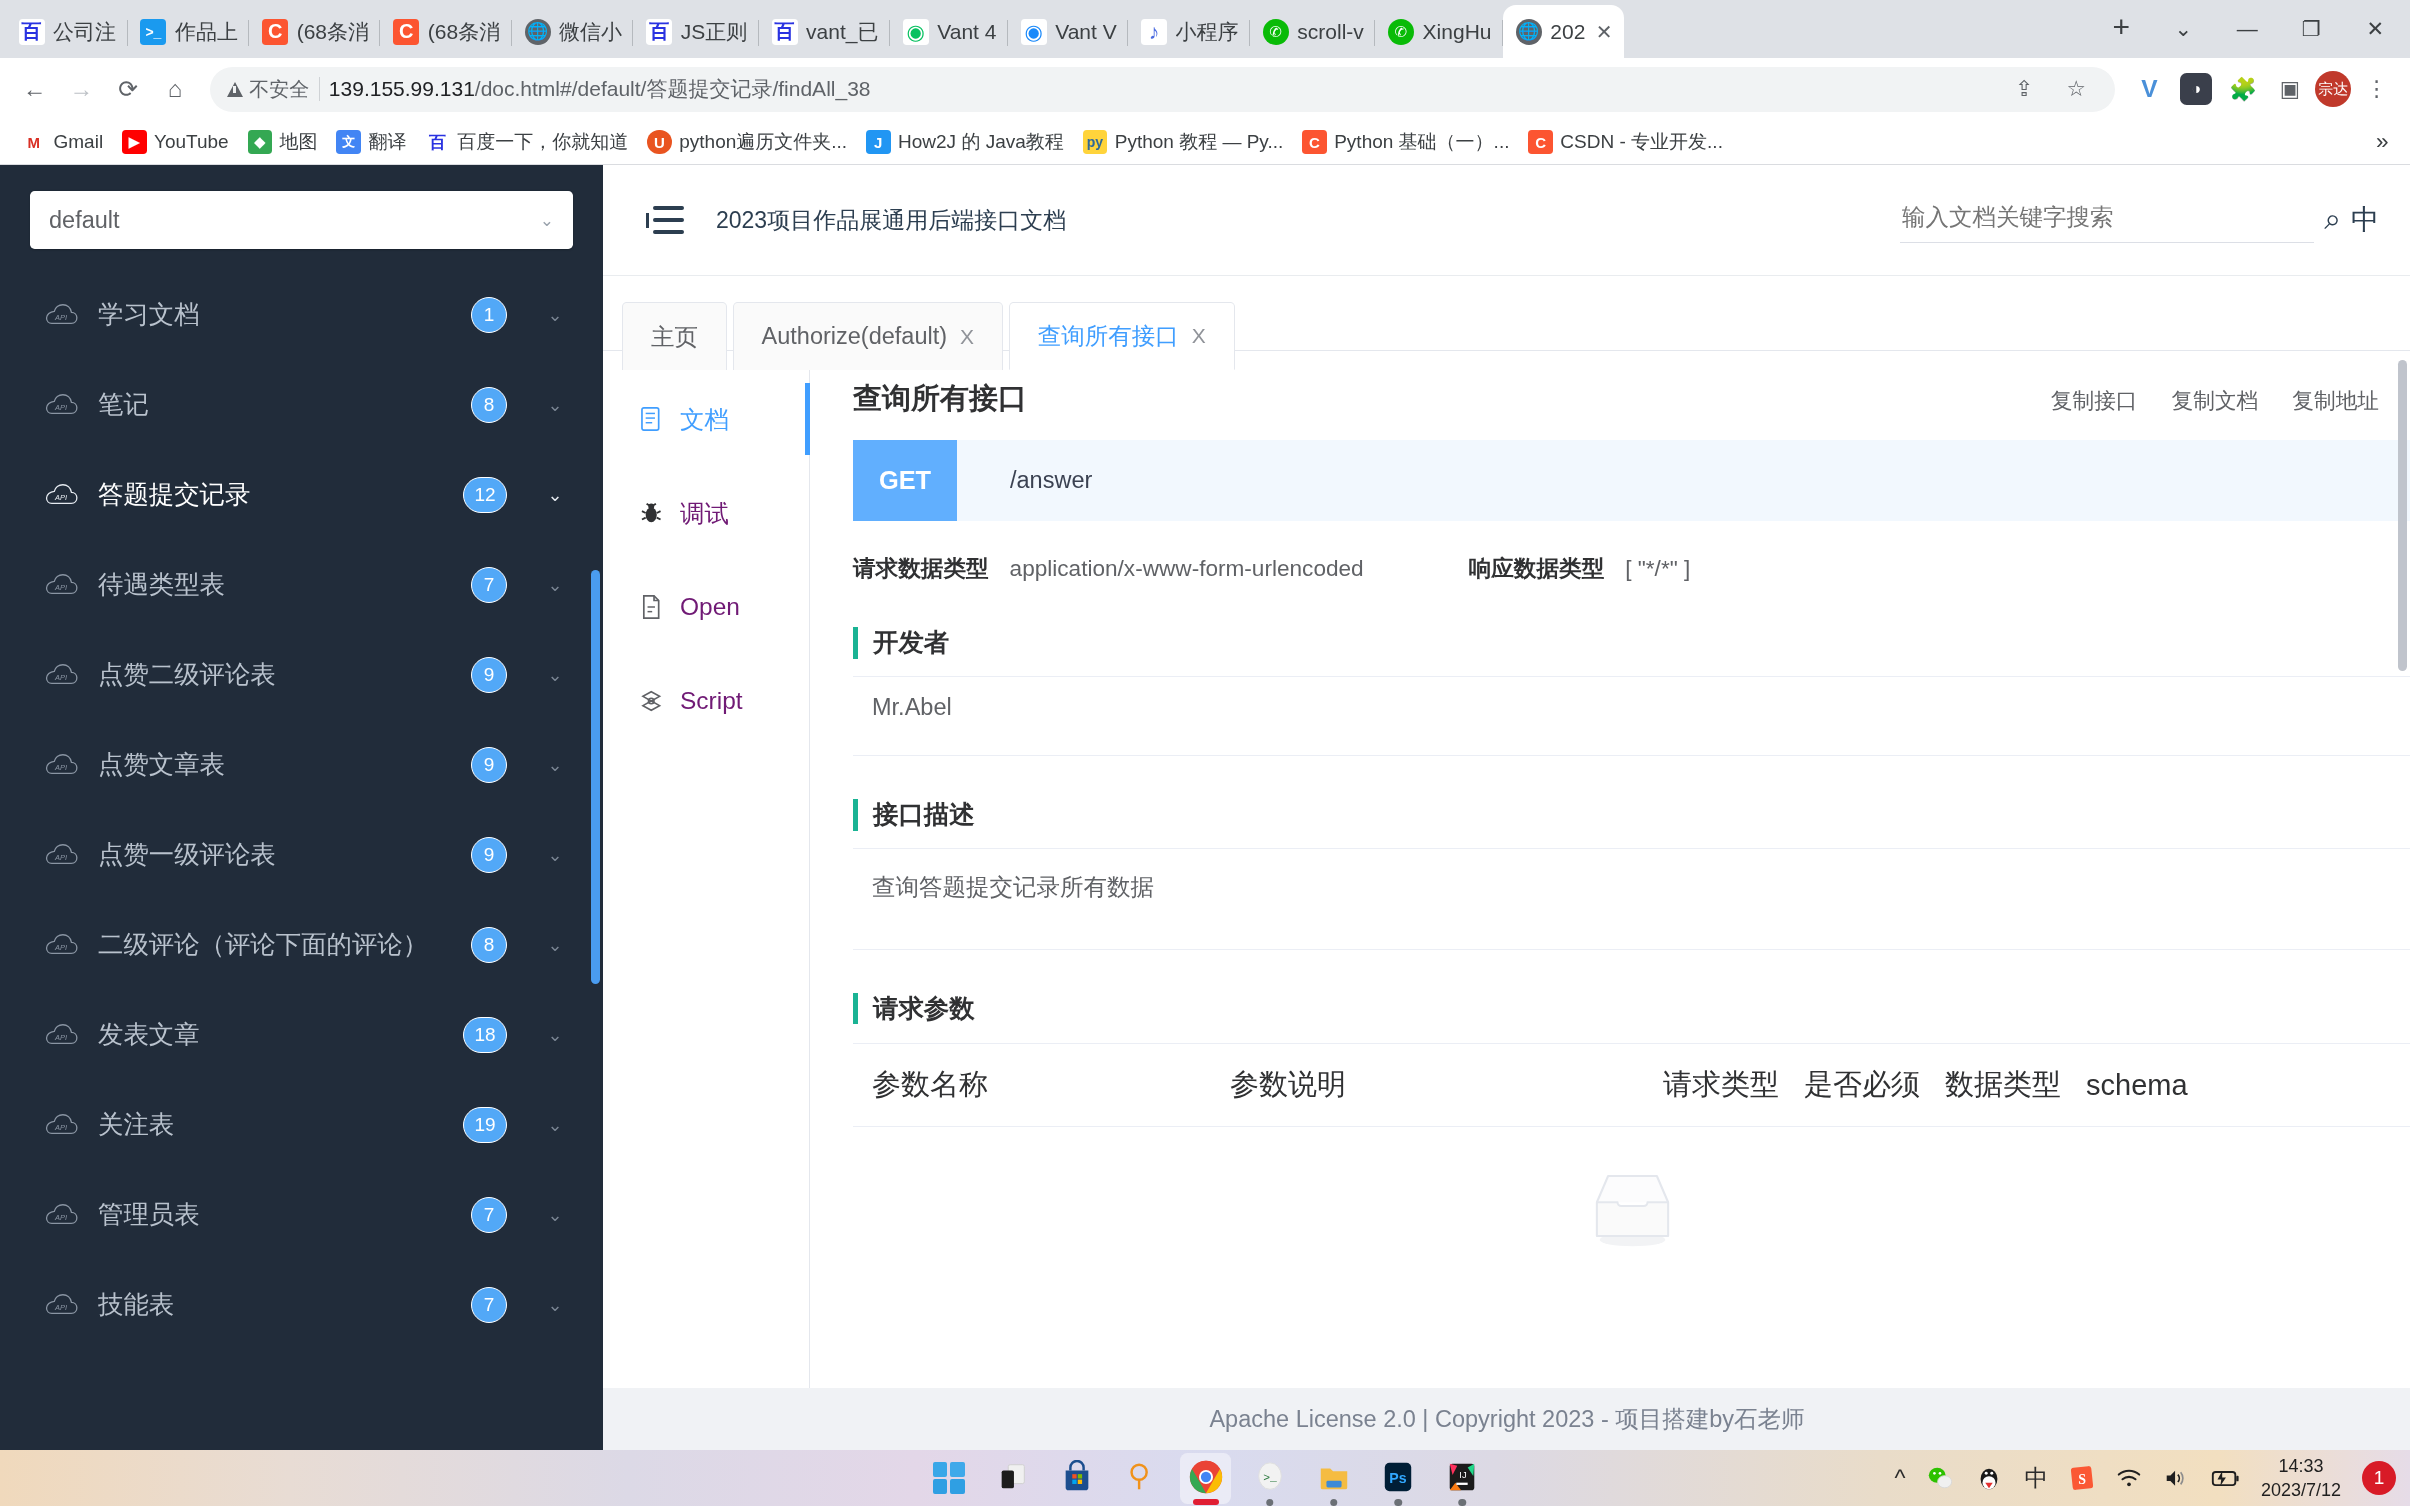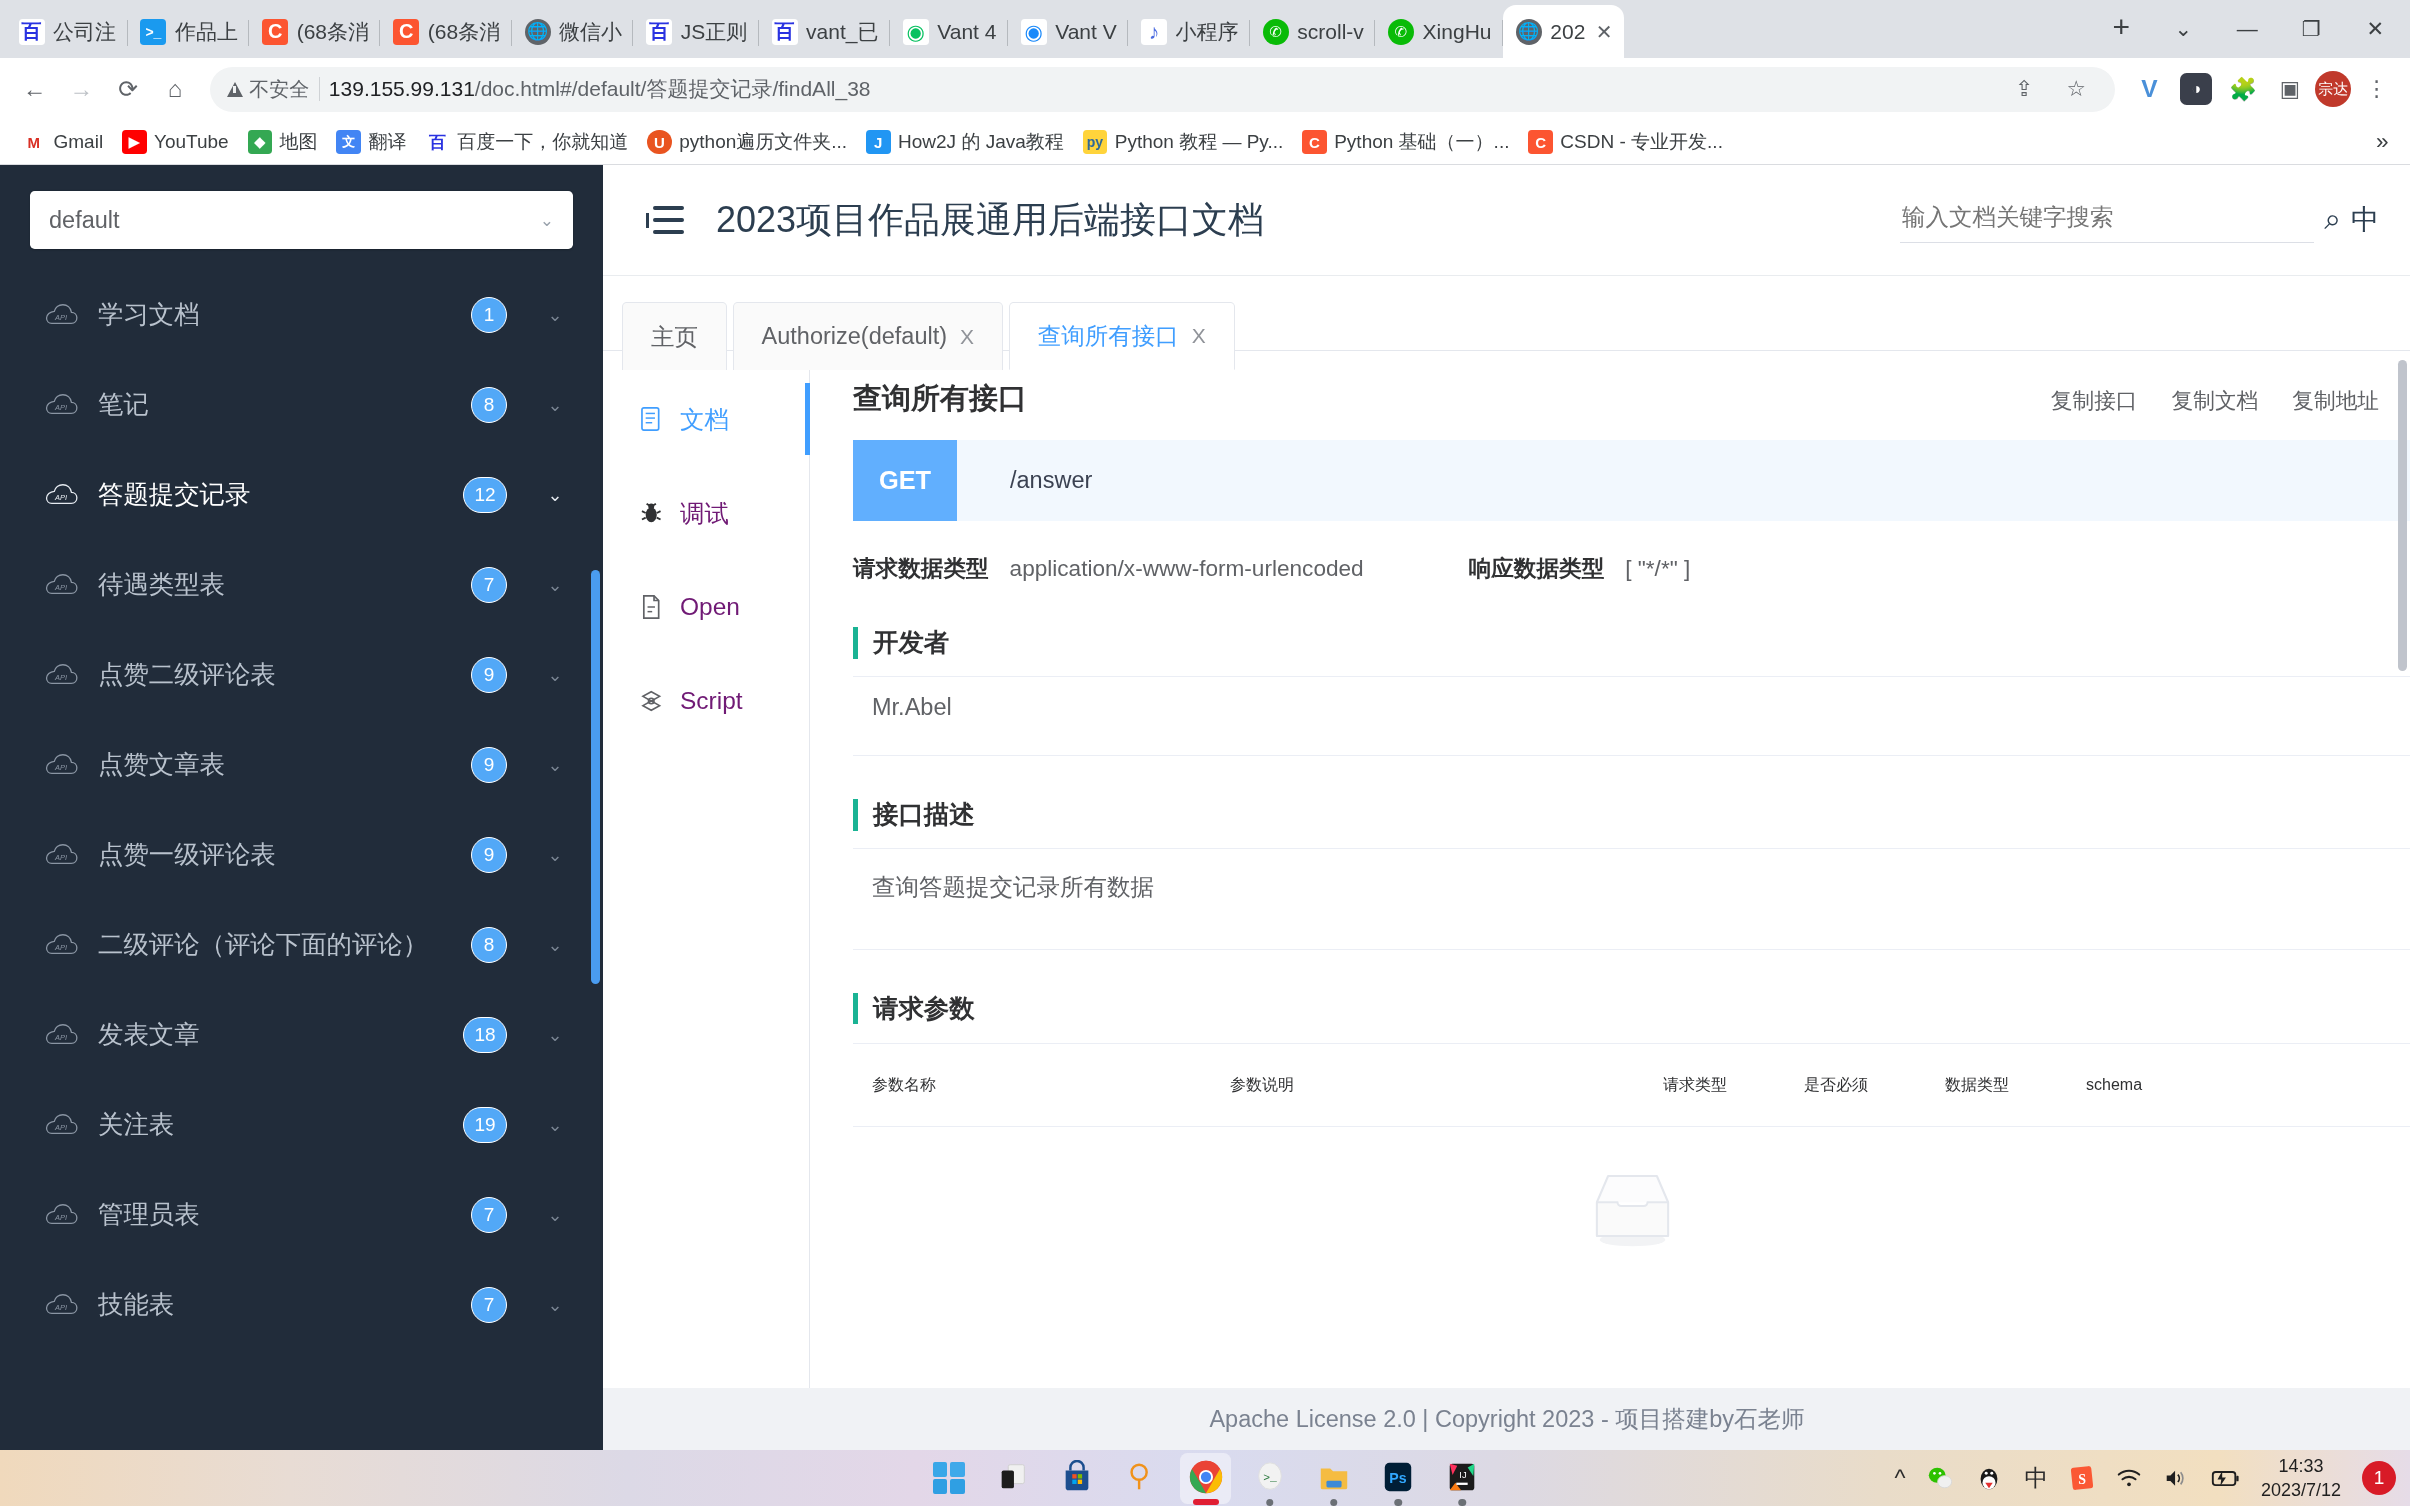--- a/index.html
+++ b/index.html
@@ -154,21 +154,21 @@
     height: 111px; display:flex; align-items:center; padding: 0 32px 0 43px;
     border-bottom: 0.9px solid #e9ecef; flex: 0 0 111px; gap: 32px;
   }
   .burger { width:38px;height:32px; position:relative; flex:0 0 38px; }
   .burger i { position:absolute; left:6.6px; right:0; height:3.8px; background:#2c3e50; border-radius:1.9px;}
   .burger i:nth-child(1){top:1.9px;} .burger i:nth-child(2){top:14px;} .burger i:nth-child(3){top:26px;}
   .burger::before{
     content:""; position:absolute; left:0; top:8.5px; width:11.3px; height:15px;
     border-left:3.8px solid #2c3e50; transform: none;
   }
-  .apptitle { font-size: 36px; color:#2c3e50; font-weight:500; white-space:nowrap;}
+  .apptitle { font-size: 23px; color:#2c3e50; font-weight:500; white-space:nowrap;}
   .head-right { margin-left:auto; display:flex; align-items:center; gap: 10px; }
   .searchbox {
     width: 414px; border-bottom: 0.9px solid #dcdfe6; padding: 7.5px 1.9px 11.3px 1.9px;
     font-size: 23.5px; color:#b6bcc6;
   }
   .search-ico { font-size:30px; color:#2c3e50; }
   .lang { font-size: 28px; color:#2c3e50; }
 
   .tabrow {
     height: 75px; display:flex; align-items:flex-end; gap: 0;
@@ -229,21 +229,21 @@
   .sec-box {
     margin-top: 17px; border: 0.9px solid #ebeef5; border-left:none; border-right:none;
     min-height: 73px; display:flex; align-items:center;
     font-size: 23.5px; color:#606266; padding: 17px 0 34px 19px;
   }
   .sec-box.tall { min-height: 102px; align-items: flex-start; padding-top: 22.6px;}
 
   .ptable { margin-top: 19px; border-top:0.9px solid #ebeef5; }
   .ptable .thead {
     display:flex; height: 83px; align-items:center;
-    border-bottom: 0.9px solid #ebeef5; font-size:16px; color:#303133;
+    border-bottom: 0.9px solid #ebeef5; font-size:29px; color:#303133;
   }
   .th { padding-left: 19px; white-space:nowrap; }
   .th.c1 { width: 358px; flex:0 0 358px; }
   .th.c2 { width: 433px; flex:0 0 433px; }
   .th.c3 { width: 141px; flex:0 0 141px; }
   .th.c4 { width: 141px; flex:0 0 141px; }
   .th.c5 { width: 141px; flex:0 0 141px; }
   .th.c6 { flex:1; }
   .empty { height: 160px; display:flex; align-items:center; justify-content:center; }
 

